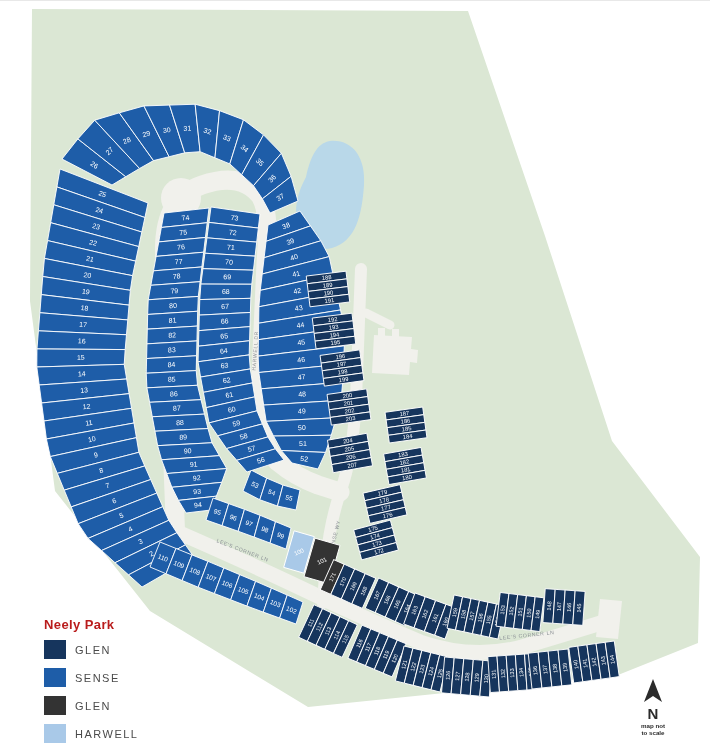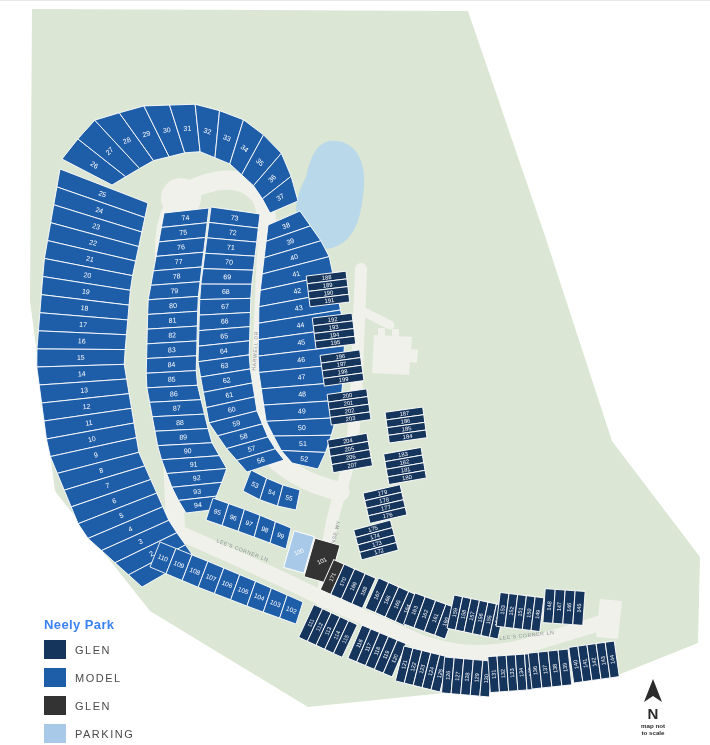--- a/index.html
+++ b/index.html
@@ -1,20 +1,20 @@
 <!DOCTYPE html>
 <html><head>
 <meta charset="utf-8">
 <style>
   html,body{margin:0;padding:0;background:#ffffff;}
   body{width:710px;height:745px;position:relative;overflow:hidden;
        font-family:"Liberation Sans",sans-serif;border-top:1px solid #e8e8e8;}
   #map-svg{position:absolute;left:0;top:0;}
   #legend{position:absolute;left:44px;top:616px;width:150px;}
-  #legend .title{font-size:13px;color:#3b82f6;font-weight:bold;letter-spacing:.4px;margin-bottom:8px;}
+  #legend .title{font-size:13px;color:#b91c1c;font-weight:bold;letter-spacing:.4px;margin-bottom:8px;}
   .legend-item{display:flex;align-items:center;height:19px;margin-bottom:9px;}
   .legend-swatch{width:22px;height:19px;margin-right:9px;flex:0 0 auto;}
   .legend-label{font-size:11px;color:#4a4a4a;letter-spacing:1.5px;}
   text{font-family:"Liberation Sans",sans-serif;}
   .lotnum{fill:#ffffff;}
   .street{fill:#8c9196;letter-spacing:.6px;}
 </style>
 </head>
 <body>
 
@@ -507,24 +507,24 @@
 
 <div id="legend">
   <div class="title">Neely Park</div>
   <div id="legend-items">
       <div class="legend-item">
         <span class="legend-swatch" style="background: rgb(22, 53, 93);"></span>
         <span class="legend-label">GLEN</span>
       </div>
       <div class="legend-item">
         <span class="legend-swatch" style="background: rgb(30, 93, 168);"></span>
-        <span class="legend-label">MODEL</span>
+        <span class="legend-label">SENSE</span>
       </div>
       <div class="legend-item">
         <span class="legend-swatch" style="background: rgb(51, 51, 51);"></span>
         <span class="legend-label">GLEN</span>
       </div>
       <div class="legend-item">
         <span class="legend-swatch" style="background: rgb(169, 201, 232);"></span>
-        <span class="legend-label">PARKING</span>
+        <span class="legend-label">HARWELL</span>
       </div>
     </div>
 </div>
 
 </body></html>

